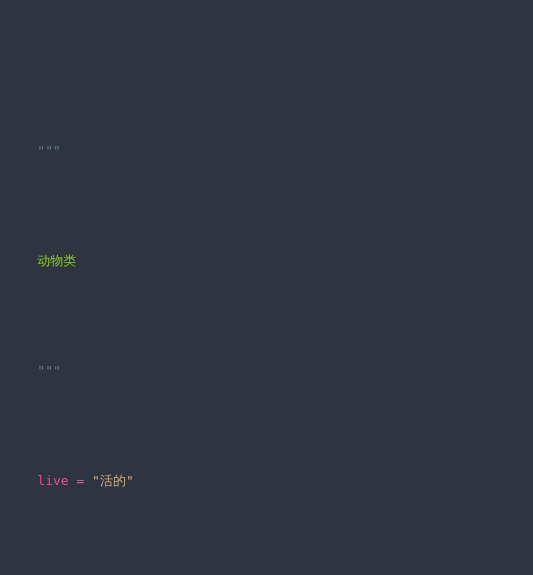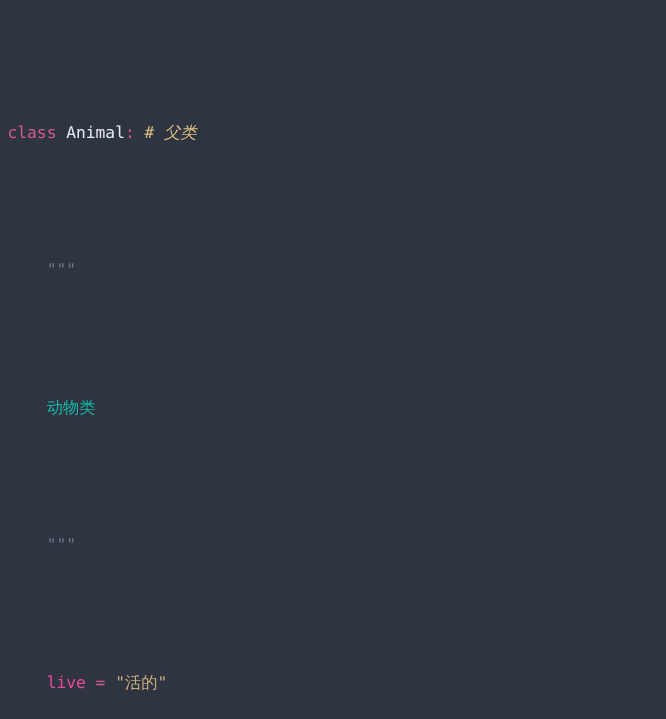--- a/index.html
+++ b/index.html
@@ -22,29 +22,28 @@
     min-height: 22px;
     padding: 0 2px;
   }
   .kw   { color: #d45b8c; }   
   .name { color: #e5e9f0; }   
   .id   { color: #ec4899; } 
   .op   { color: #d45b8c; }   
   .str  { color: #c8ad7f; }
   .tag  { color: #e0c285; font-style: italic; } 
   .tripq { color: #6a7a8c; }
-  .doc  { color: #14b8a6; }
+  .doc  { color: #84cc16; }
 </style>
 </head>
 <body>
 
 <div class="editor">
 
   
-  <span class="line"><span class="kw">class</span> <span class="name">Animal</span><span class="op">:</span> <span class="tag"># 父类</span></span>
 
   
   <span class="line">    <span class="tripq">"""</span></span>
 
   
   <span class="line">    <span class="doc">动物类</span></span>
 
   
   <span class="line">    <span class="tripq">"""</span></span>
 

